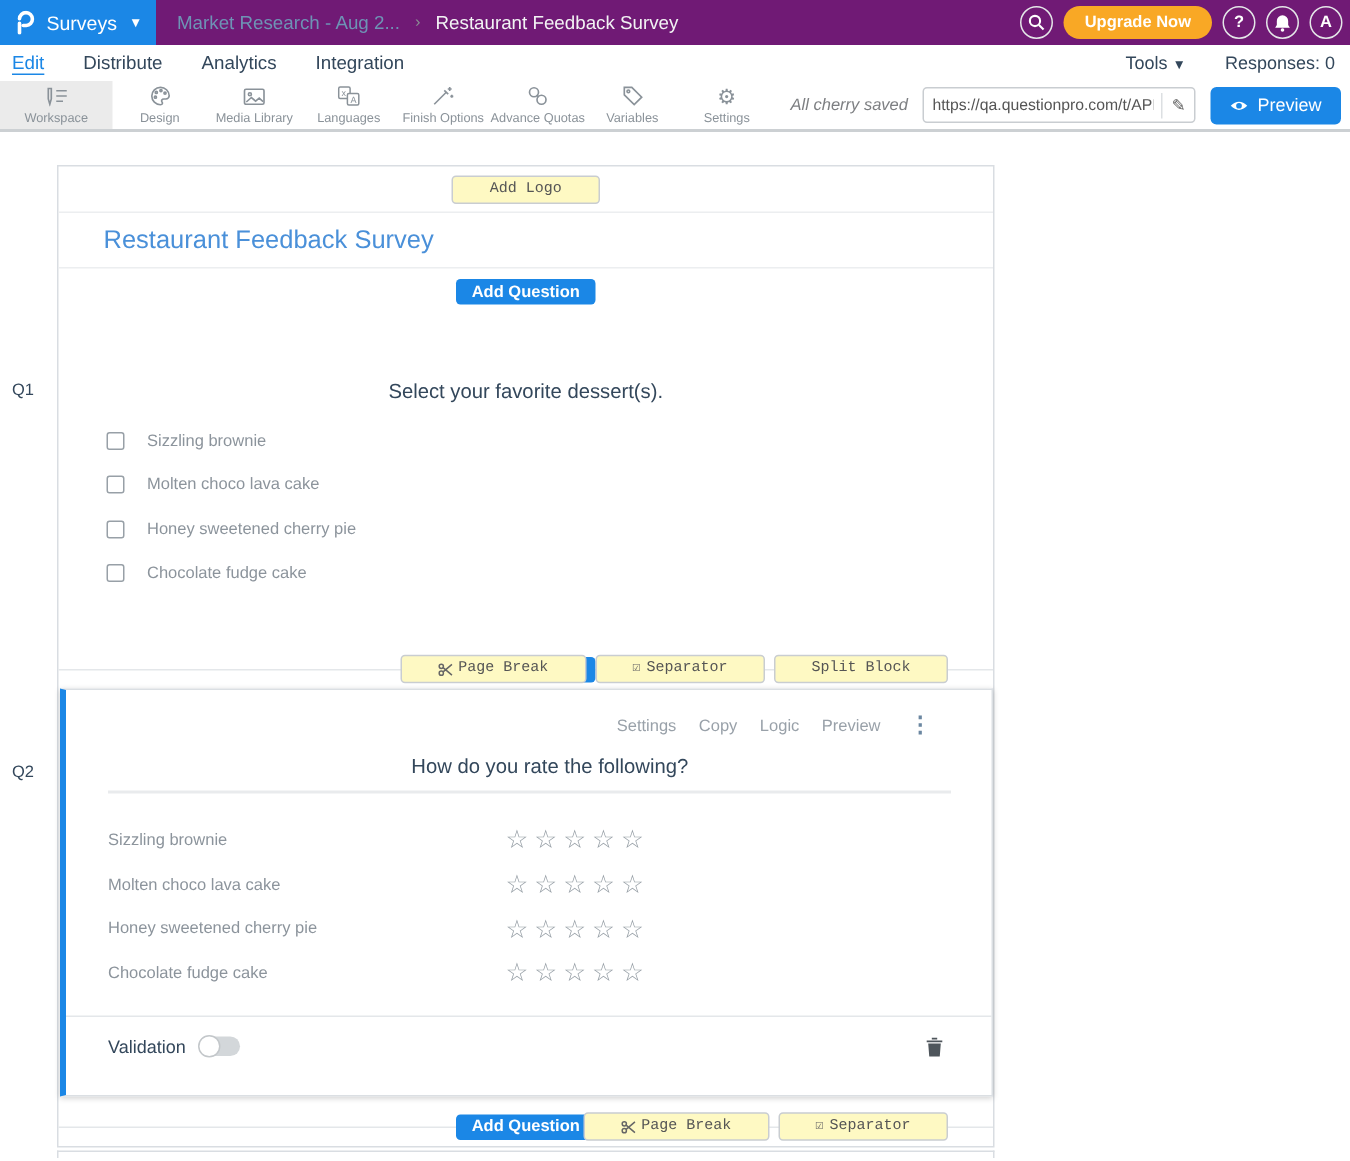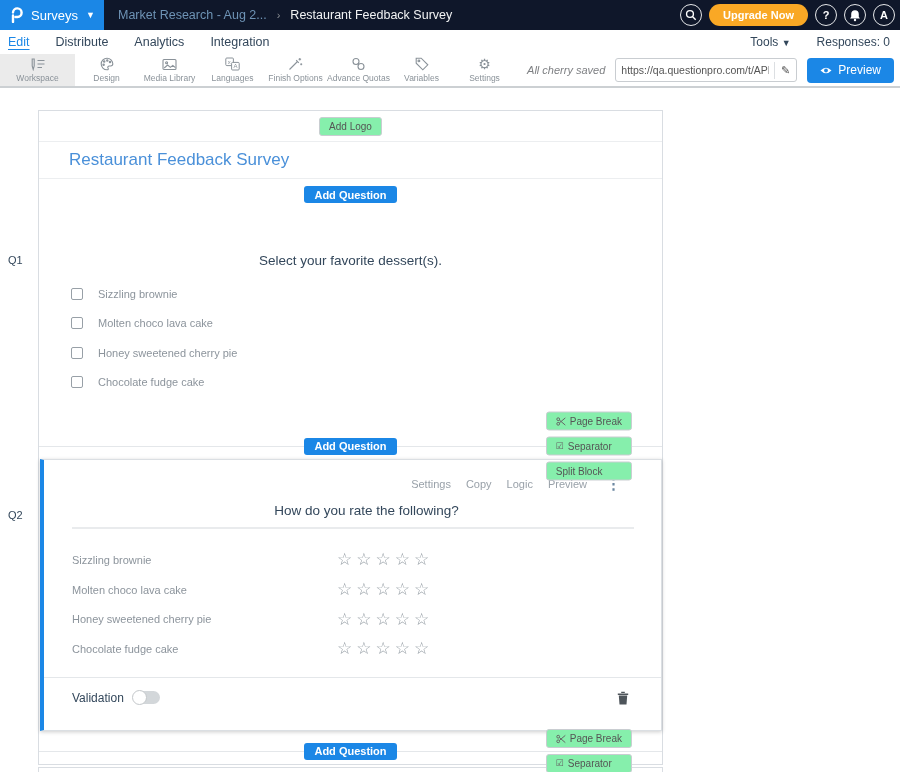--- a/index.html
+++ b/index.html
@@ -1,20 +1,20 @@
 <!DOCTYPE html>
 <html><head>
 <meta charset="utf-8">
 <style>
   * { margin:0; padding:0; box-sizing:border-box; }
   html,body { width:900px; height:774px; overflow:hidden; background:#fff;
     font-family:"Liberation Sans", sans-serif; }
 
   
-  .topbar { height:30px; background:#0f172a; display:flex; align-items:center; }
+  .topbar { height:30px; background:#701a75; display:flex; align-items:center; }
   .logo-box { width:104px; height:30px; background:#1b87e6; display:flex; align-items:center;
     gap:7px; padding:0 9px; flex:none; cursor:pointer; }
   .logo-glyph { width:15px; height:16px; display:flex; }
   .product-name { color:#fff; font-size:13px; }
   .caret-w { color:#fff; font-size:9px; margin-left:1px; }
   .breadcrumb { margin-left:14px; display:flex; align-items:center; gap:10px; font-size:12.5px; }
   .bc-parent { color:#6e93b5; cursor:pointer; }
   .bc-sep { color:#8b8f94; font-size:11px; }
   .bc-current { color:#f2f3f4; }
   .topbar-right { margin-left:auto; display:flex; align-items:center; gap:7px; padding-right:5px; }
@@ -55,22 +55,22 @@
   
   .content { position:relative; height:684px; overflow:hidden; }
   .q-label { position:absolute; left:8px; font-size:11px; color:#33475b; }
   .q-label.q1 { top:166px; }
   .q-label.q2 { top:421px; }
 
   .card { margin:22px 0 0 38px; width:625px; background:#fff; border:1px solid #d9dde2; }
   .logo-row { height:31px; display:flex; align-items:center; justify-content:center;
     border-bottom:1px solid #eceef0; }
   .ghost-btn { border:1px solid #c9cdd1; border-radius:3px; font-size:10px; color:#555;
-    padding:3px 9px; background:#86efac; cursor:pointer; display:flex; align-items:center; gap:4px;
-    font-family:Liberation Sans, sans-serif; white-space:nowrap; }
+    padding:3px 24px; background:#fef9c3; cursor:pointer; display:flex; align-items:center; gap:4px;
+    font-family:Liberation Mono, monospace; white-space:nowrap; }
   .title-row { height:37px; display:flex; align-items:center; padding-left:30px;
     border-bottom:1px solid #eceef0; }
   .survey-title { font-size:17px; color:#4a90d9; cursor:text; }
   .addq-row1 { height:42px; display:flex; justify-content:center; align-items:flex-start;
     padding-top:7px; }
   .addq-btn { background:#1b87e6; color:#fff; font-size:11px; font-weight:bold; height:17px;
     padding:0 10px; border:0; border-radius:3px; display:flex; align-items:center; cursor:pointer;
     font-family:"Liberation Sans", sans-serif; }
 
   .q1-section { padding:31px 32px 0; }
@@ -79,21 +79,21 @@
   .check-row { display:flex; align-items:center; gap:15px; height:29.5px; cursor:pointer; }
   .checkbox { width:12px; height:12px; border:1px solid #98a0a7; border-radius:2px; background:#fff; flex:none; }
   .opt-label { font-size:11px; color:#8c949c; }
 
   .addbar { position:relative; height:26px; margin-top:36px; display:flex; align-items:center;
     justify-content:center; }
   .addbar::before { content:""; position:absolute; left:0; right:0; top:50%; height:1px;
     background:#e4e7ea; }
   .addbar .addq-btn { position:relative; z-index:1; }
   .bar-right { position:absolute; right:30px; top:50%; transform:translateY(-50%); display:flex;
-    gap:6px; z-index:1;flex-direction:column; }
+    gap:6px; z-index:1; }
   .mini-ico { font-size:9px; color:#666; line-height:1; }
 
   .q2-block { margin-left:1px; width:622px; height:272px; background:#fff;
     border:1px solid #dbdfe3; border-left:4px solid #1b87e6;
     box-shadow:0 1px 4px rgba(0,0,0,0.2); position:relative; }
   .q2-head { display:flex; justify-content:flex-end; align-items:center; gap:15px;
     padding:18px 40px 0 0; }
   .head-link { font-size:11px; color:#99a1a9; cursor:pointer; }
   .kebab { font-size:15px; color:#6b87a1; font-weight:bold; margin-left:4px; cursor:pointer; line-height:12px; }
   .q2-question { margin-top:12px; padding-left:28px; }

